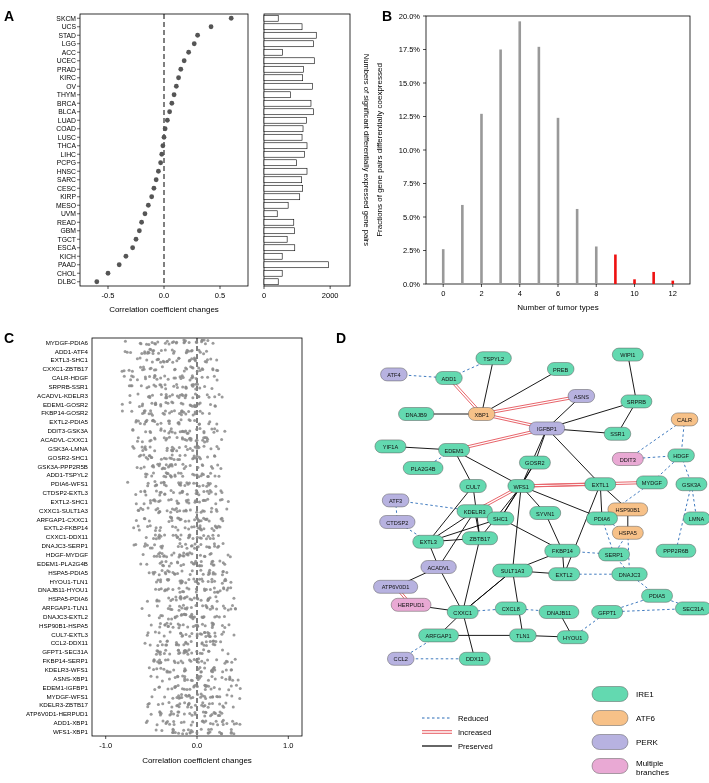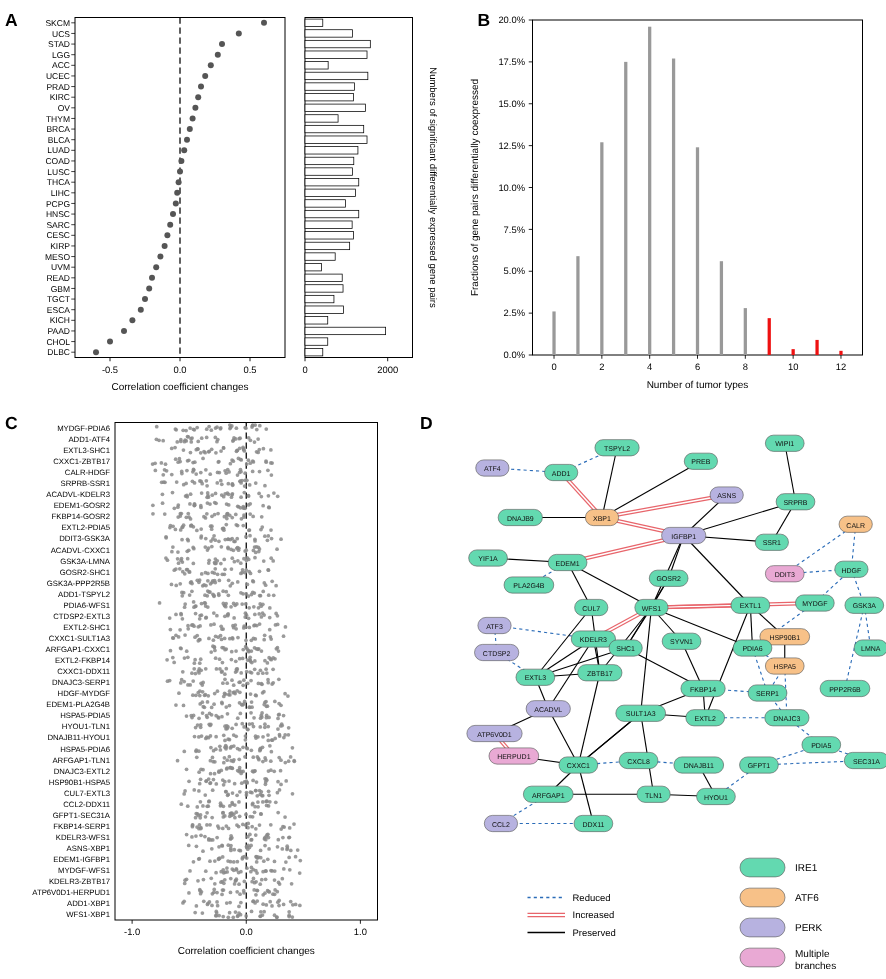--- a/index.html
+++ b/index.html
@@ -5,21 +5,21 @@
   html,body{margin:0;padding:0;}
   body{width:709px;height:783px;background:#ffffff;font-family:"Liberation Sans",sans-serif;color:#000;position:relative;overflow:hidden;}
   .panel-letter{position:absolute;font-weight:bold;font-size:14px;font-family:"Liberation Sans",sans-serif;}
   svg{display:block;}
   text{font-family:"Liberation Sans",sans-serif;}
 </style>
 </head>
 <body>
 
 <div class="panel-letter" style="left:4px;top:8px;">A</div>
-<div id="panelA" style="position:absolute;left:0;top:0;width:360px;height:320px;">
+<div id="panelA" style="position:absolute;left:0;top:0;width:360px;height:320px;padding-left:20px;">
     <svg width="360" height="320" viewBox="0 0 360 320">
       <rect x="60" y="14" width="168" height="272" fill="none" stroke="#000" stroke-width="0.8"></rect>
       <line x1="144" y1="14" x2="144" y2="286" stroke="#000" stroke-width="1" stroke-dasharray="5,3"></line>
       <text x="56" y="20.75" font-size="6.8" fill="#000" text-anchor="end">SKCM</text>
       <line x1="57" y1="18.25" x2="60" y2="18.25" stroke="#000" stroke-width="0.6"></line>
       <circle cx="211.20000000000002" cy="18.25" r="2.4" fill="#555"></circle>
       <text x="56" y="29.25" font-size="6.8" fill="#000" text-anchor="end">UCS</text>
       <line x1="57" y1="26.75" x2="60" y2="26.75" stroke="#000" stroke-width="0.6"></line>
       <circle cx="191.04" cy="26.75" r="2.4" fill="#555"></circle>
       <text x="56" y="37.75" font-size="6.8" fill="#000" text-anchor="end">STAD</text>

